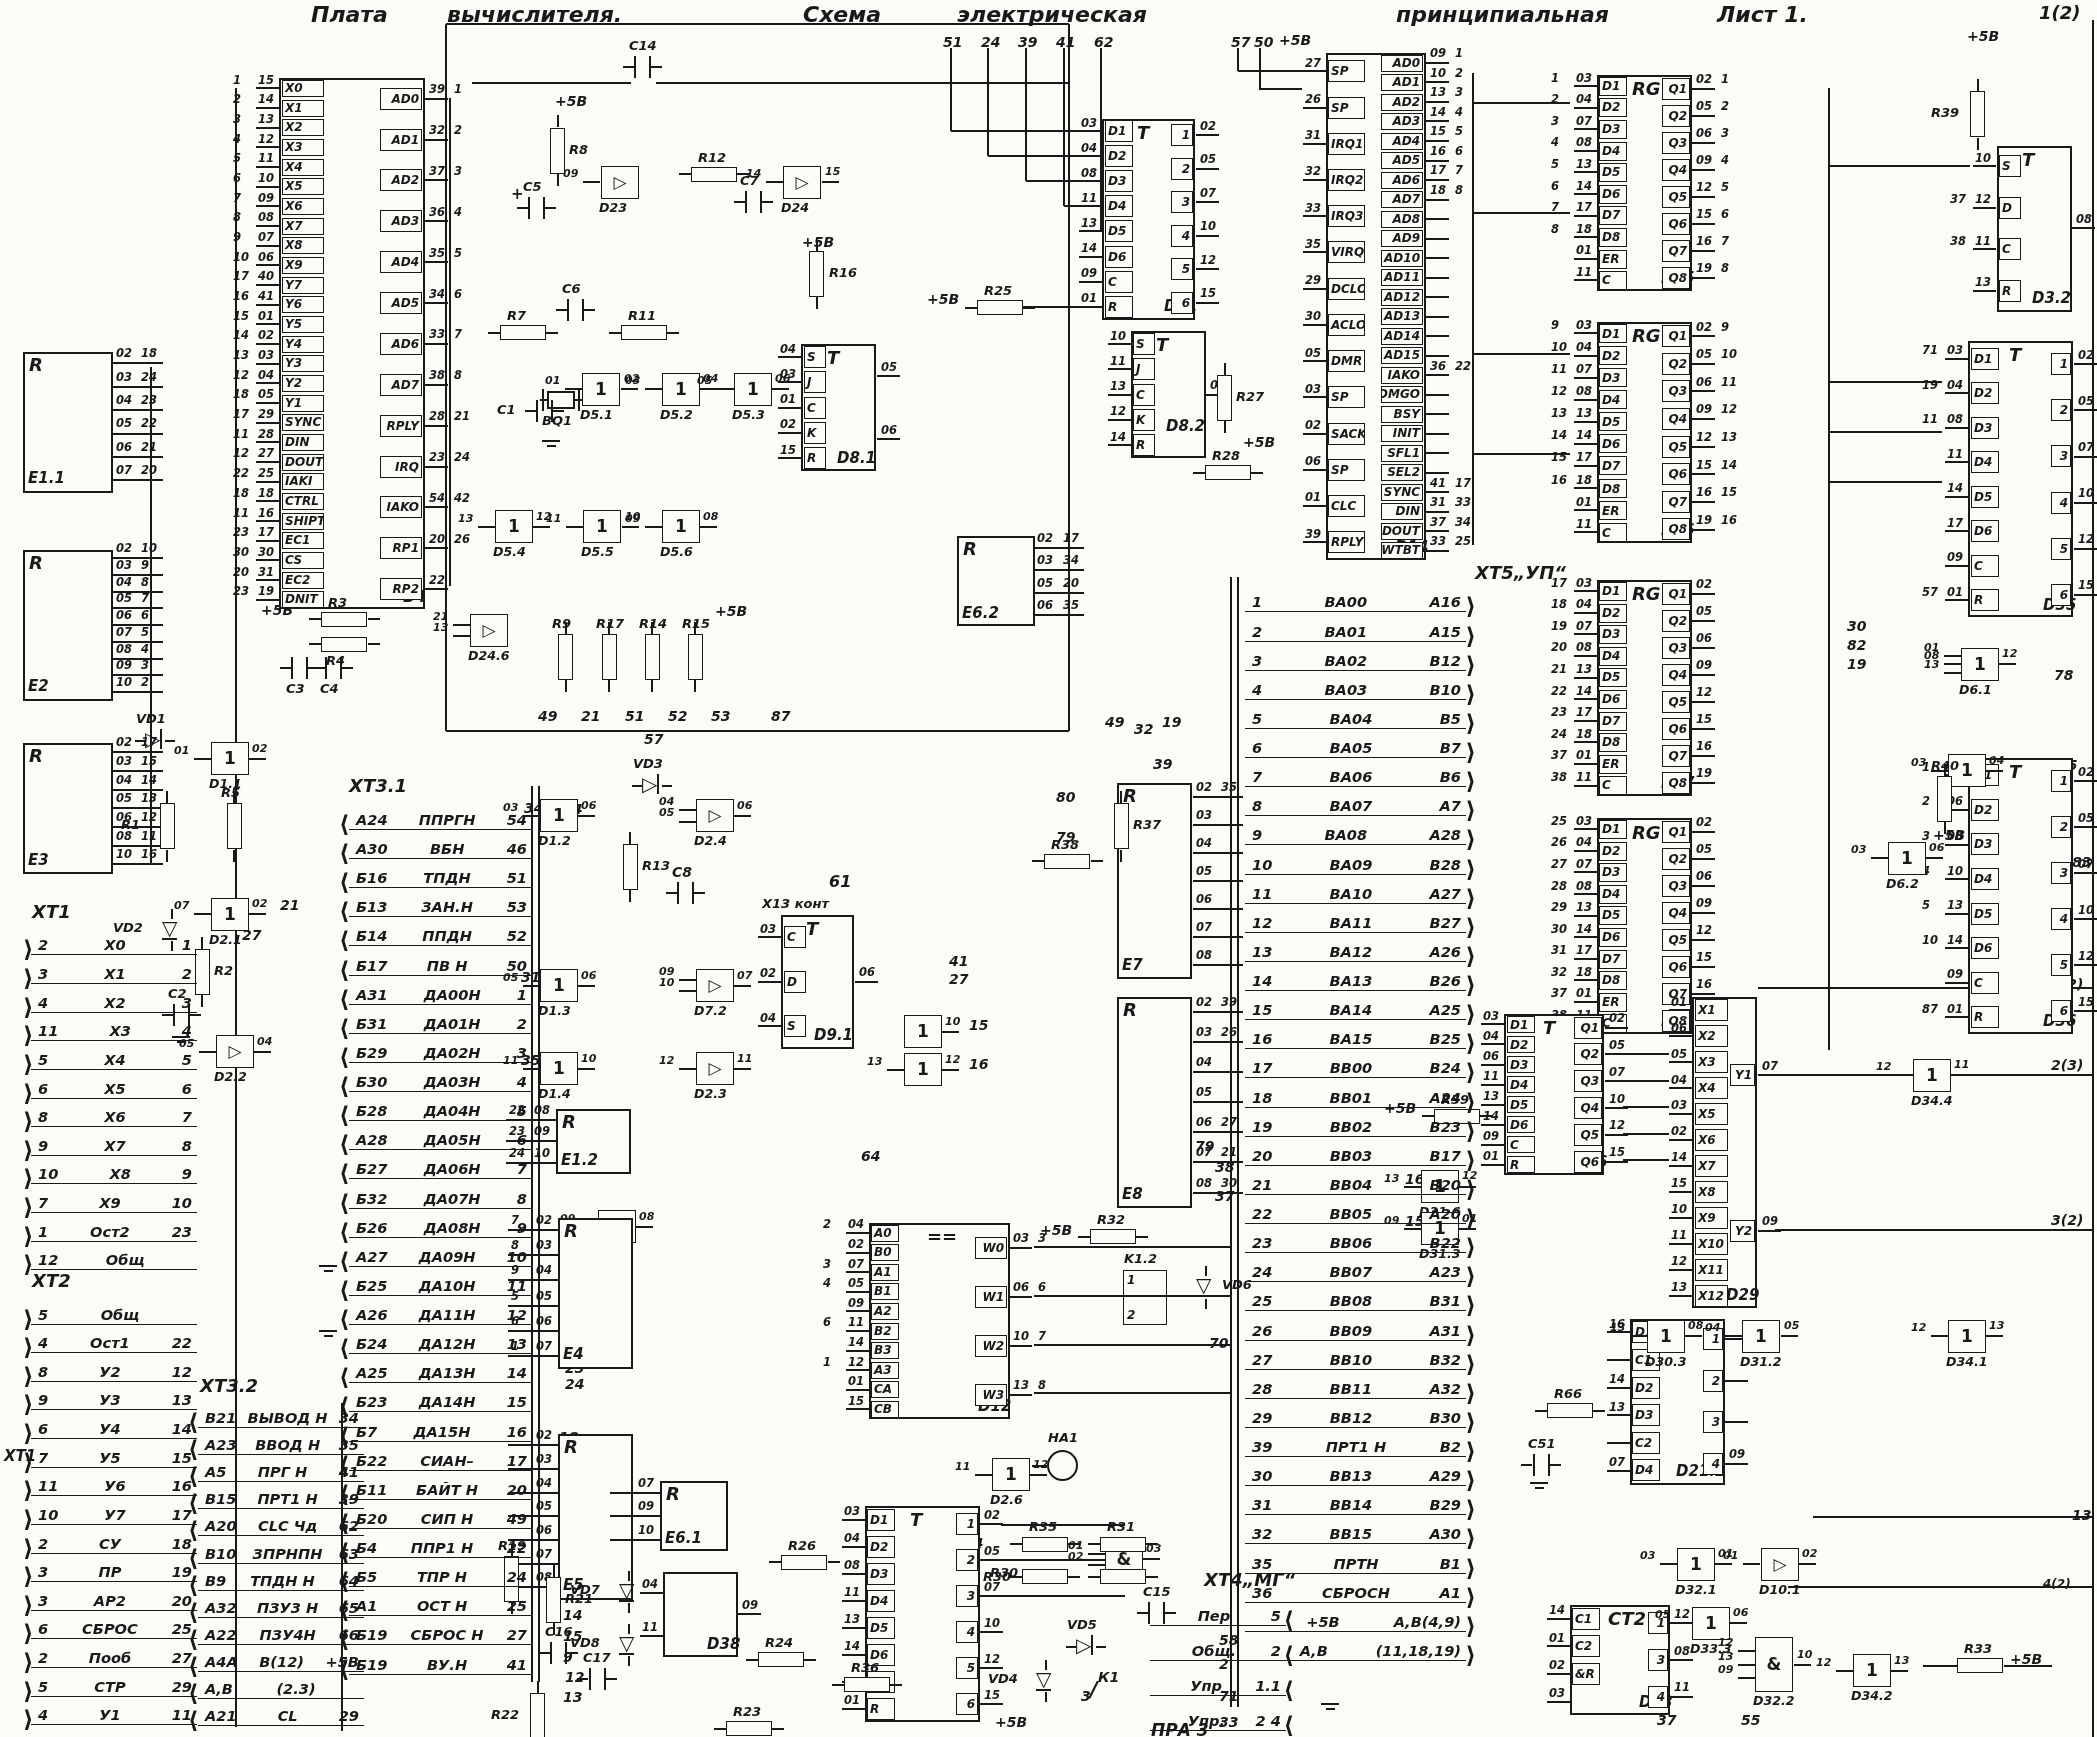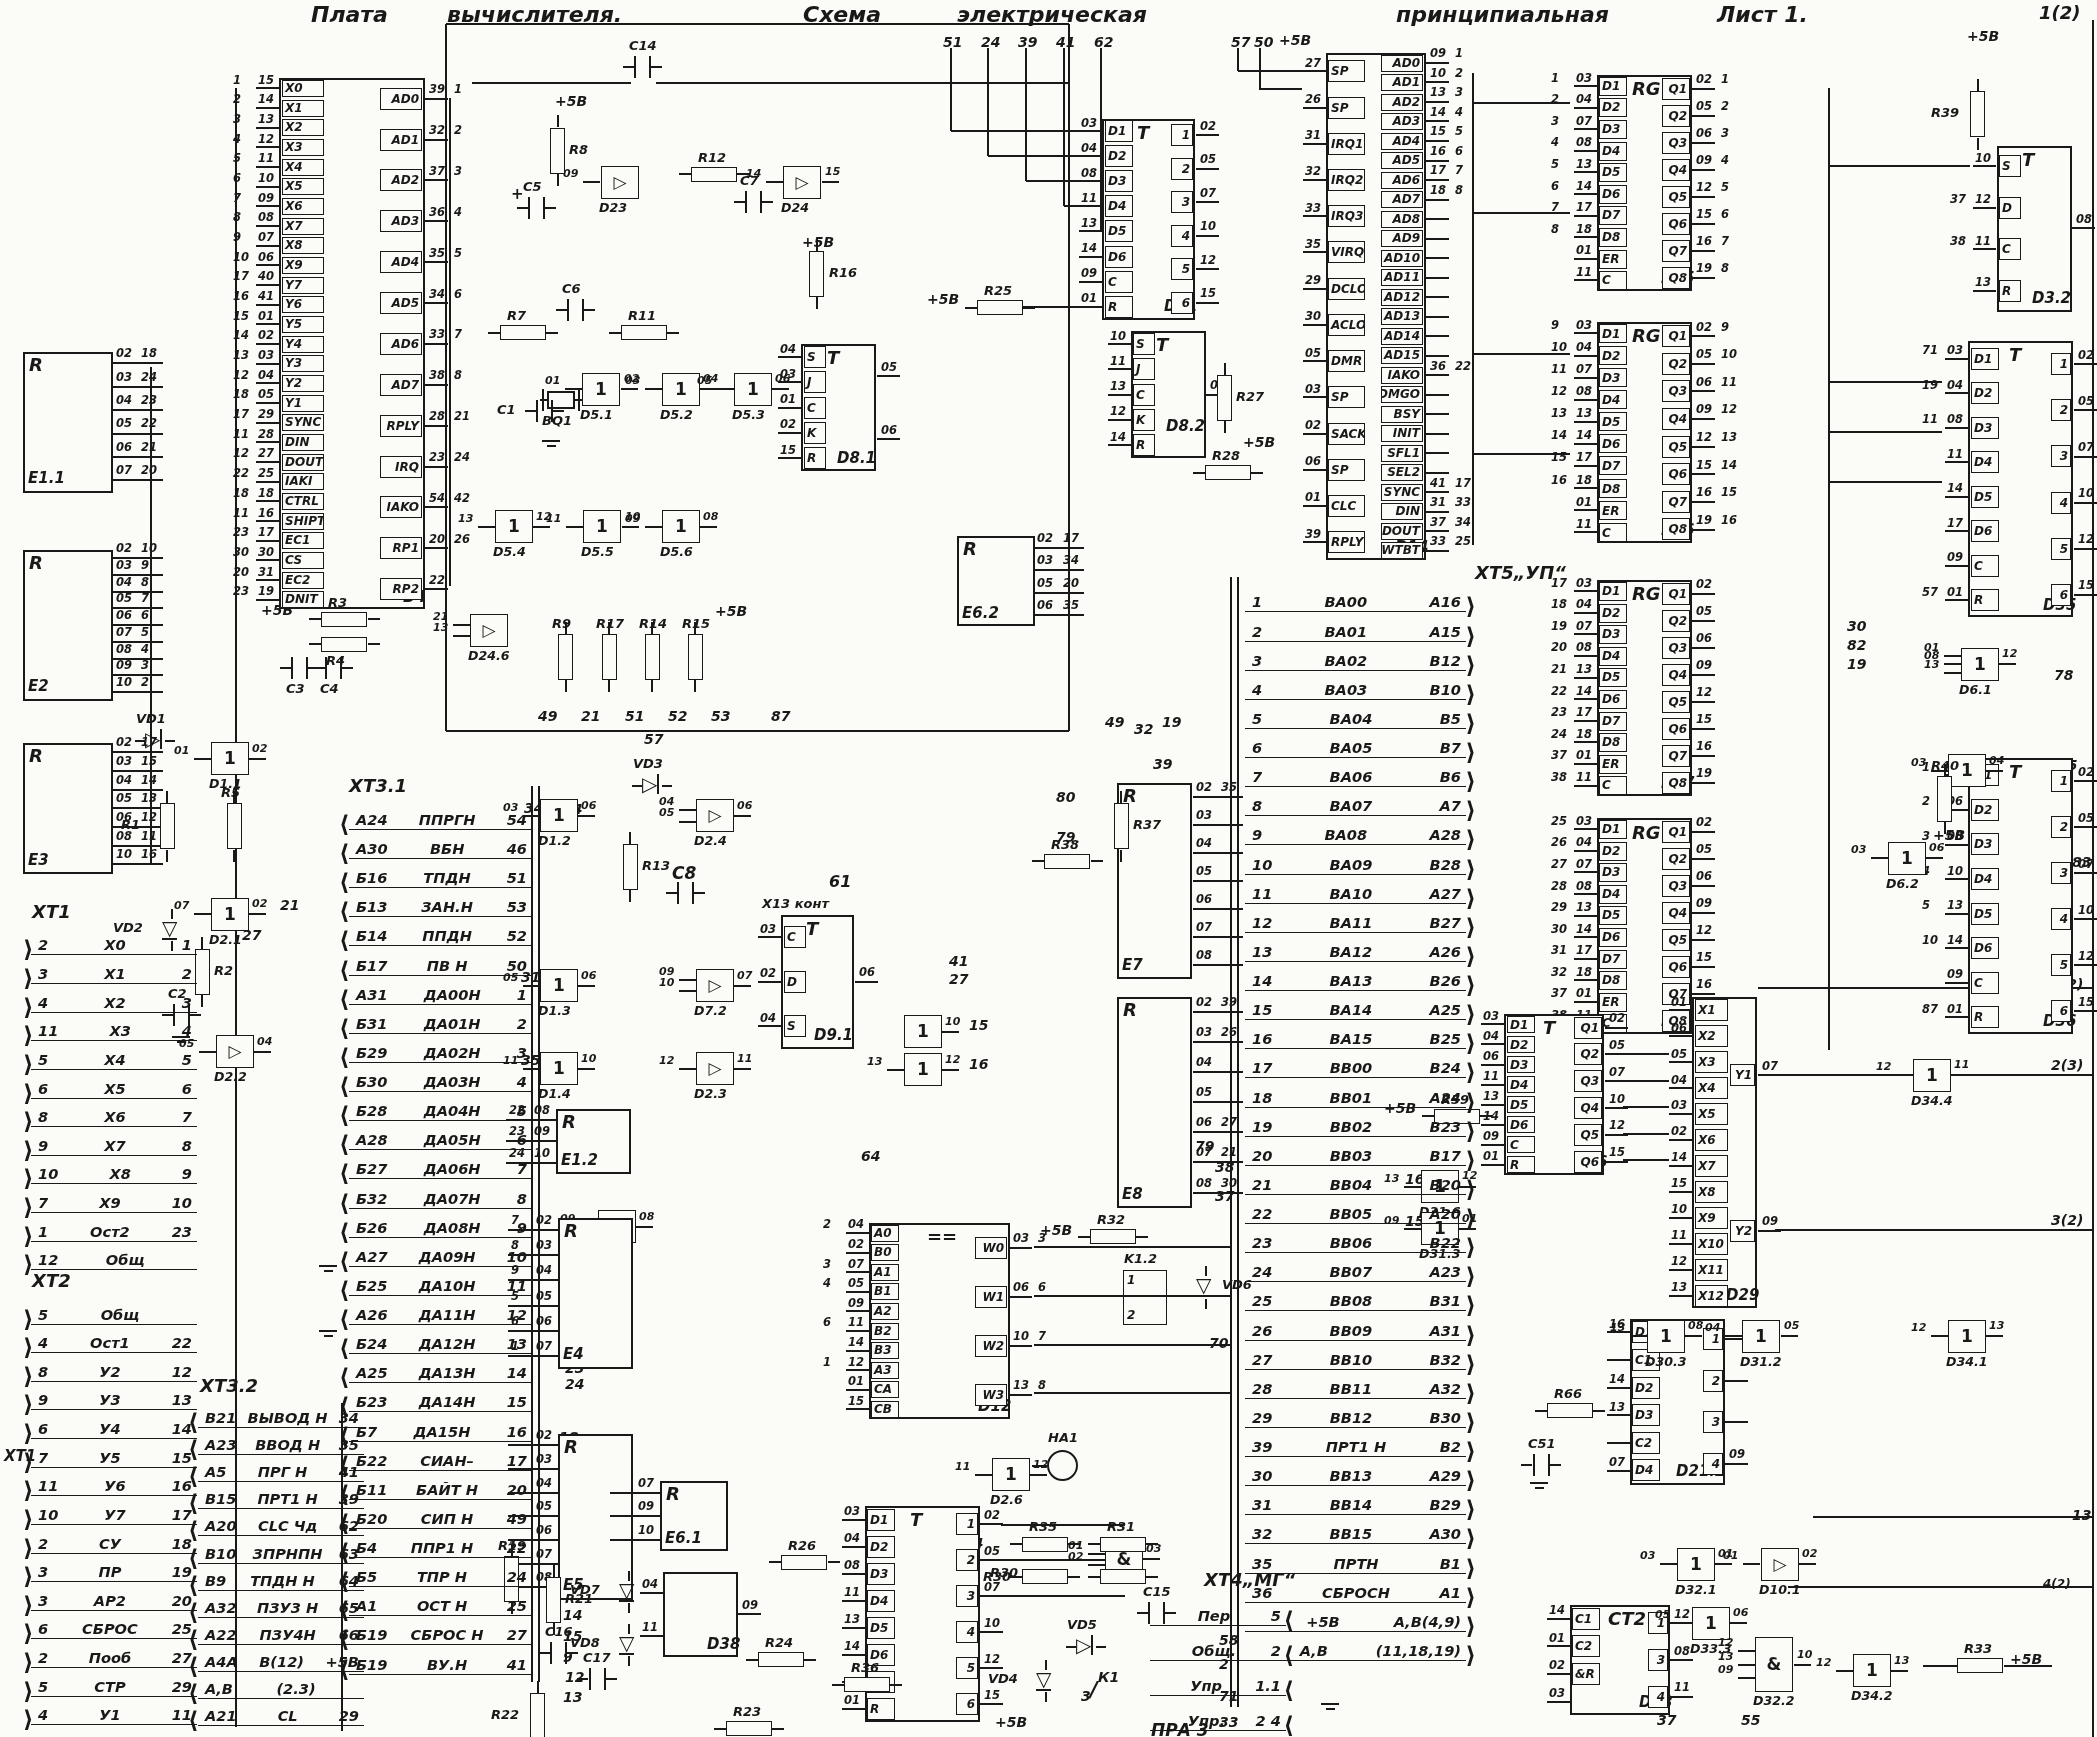--- a/index.html
+++ b/index.html
@@ -1897,21 +1897,21 @@
     <div class="wire" style="position: absolute; left: 314px; top: 667px; width: 11px; height: 2px;"></div>
     <div class="wire" style="position: absolute; left: 342px; top: 667px; width: 11px; height: 2px;"></div>
     <div class="lbl" style="position: absolute; left: 320px; top: 682px; font-size: 13px;">C4</div>
     <div class="cap" style="position: absolute; left: 173px; top: 1004px;"></div>
     <div class="wire" style="position: absolute; left: 162px; top: 1014px; width: 11px; height: 2px;"></div>
     <div class="wire" style="position: absolute; left: 190px; top: 1014px; width: 11px; height: 2px;"></div>
     <div class="lbl" style="position: absolute; left: 168px; top: 987px; font-size: 13px;">C2</div>
     <div class="cap" style="position: absolute; left: 677px; top: 882px;"></div>
     <div class="wire" style="position: absolute; left: 666px; top: 892px; width: 11px; height: 2px;"></div>
     <div class="wire" style="position: absolute; left: 694px; top: 892px; width: 11px; height: 2px;"></div>
-    <div class="lbl" style="position: absolute; left: 672px; top: 865px; font-size: 17px;">C8</div>
+    <div class="lbl" style="position: absolute; left: 672px; top: 865px; font-size: 14px;">C8</div>
     <div class="cap" style="position: absolute; left: 1148px; top: 1602px;"></div>
     <div class="wire" style="position: absolute; left: 1137px; top: 1612px; width: 11px; height: 2px;"></div>
     <div class="wire" style="position: absolute; left: 1165px; top: 1612px; width: 11px; height: 2px;"></div>
     <div class="lbl" style="position: absolute; left: 1143px; top: 1585px; font-size: 13px;">C15</div>
     <div class="cap" style="position: absolute; left: 550px; top: 1642px;"></div>
     <div class="wire" style="position: absolute; left: 539px; top: 1652px; width: 11px; height: 2px;"></div>
     <div class="wire" style="position: absolute; left: 567px; top: 1652px; width: 11px; height: 2px;"></div>
     <div class="lbl" style="position: absolute; left: 545px; top: 1625px; font-size: 13px;">C16</div>
     <div class="cap" style="position: absolute; left: 589px; top: 1668px;"></div>
     <div class="wire" style="position: absolute; left: 577px; top: 1678px; width: 11px; height: 2px;"></div>

